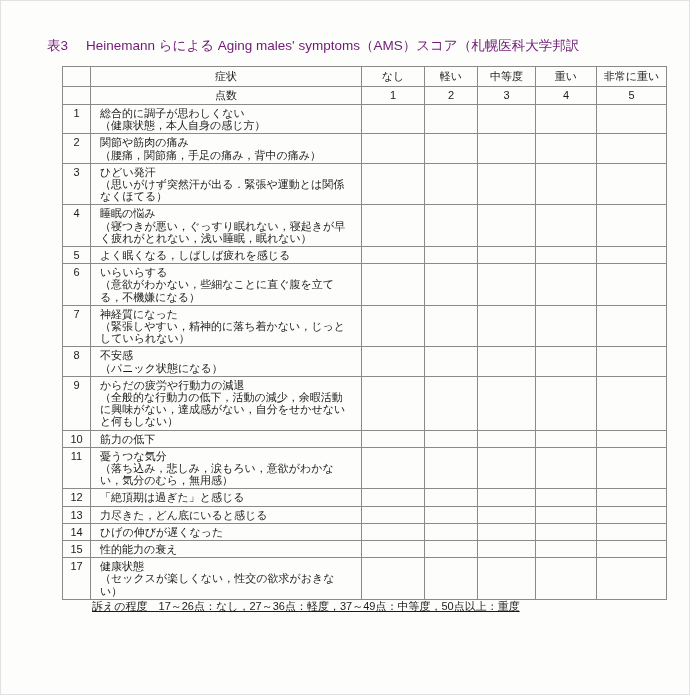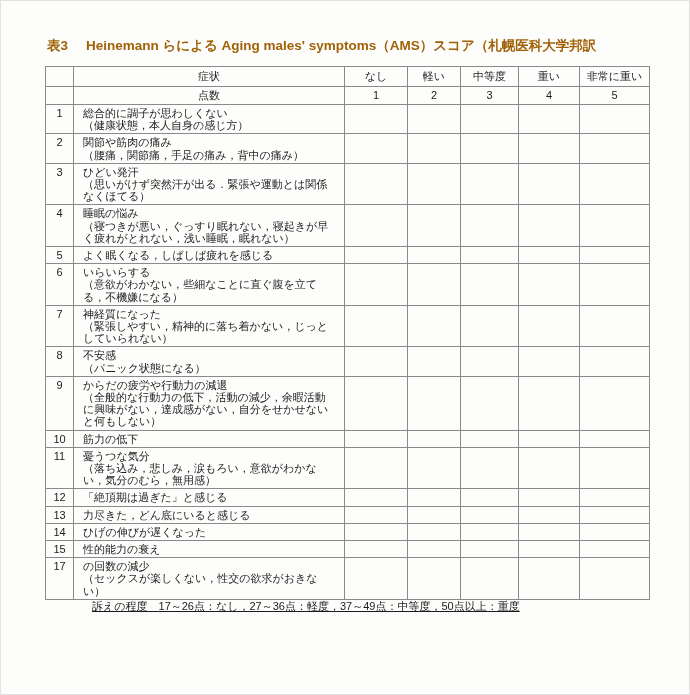--- a/index.html
+++ b/index.html
@@ -15,35 +15,36 @@
     background: #fdfdfc;
     border: 1px solid #e2e2e2;
     overflow: hidden;
   }
   .content { padding: 36px 0 0 44px; }
 
   .title-row {
     display: flex;
     width: 606px;
     font-size: 13.5px;
-    font-weight: bold;
+    font-weight: normal;
     line-height: 1.33;
-    color: #a16207;
+    color: #701a75;
     margin-left: 2px;
     margin-bottom: 11px;
   }
   .title-label { flex: none; width: 39px; }
   .title-text { flex: 1; }
 
   table.ams {
     border-collapse: collapse;
     table-layout: fixed;
     width: 604px;
     border: 1px solid #7d7d7d;
     font-size: 11px;
+    margin-left: 17px;
   }
   table.ams th, table.ams td {
     border: 1px solid #8a8a8a;
     font-weight: normal;
     vertical-align: top;
   }
   table.ams thead th {
     text-align: center;
     vertical-align: middle;
     padding: 3px 2px;
@@ -285,21 +286,21 @@
             </td>
             <td class="score"></td>
             <td class="score"></td>
             <td class="score"></td>
             <td class="score"></td>
             <td class="score"></td>
           </tr>
           <tr>
             <td class="num">17</td>
             <td class="symptom">
-              <div>の回数の減少</div>
+              <div>健康状態</div>
               <div>（セックスが楽しくない，性交の欲求がおきない）</div>
             </td>
             <td class="score"></td>
             <td class="score"></td>
             <td class="score"></td>
             <td class="score"></td>
             <td class="score"></td>
           </tr>
         </tbody>
     </table>

